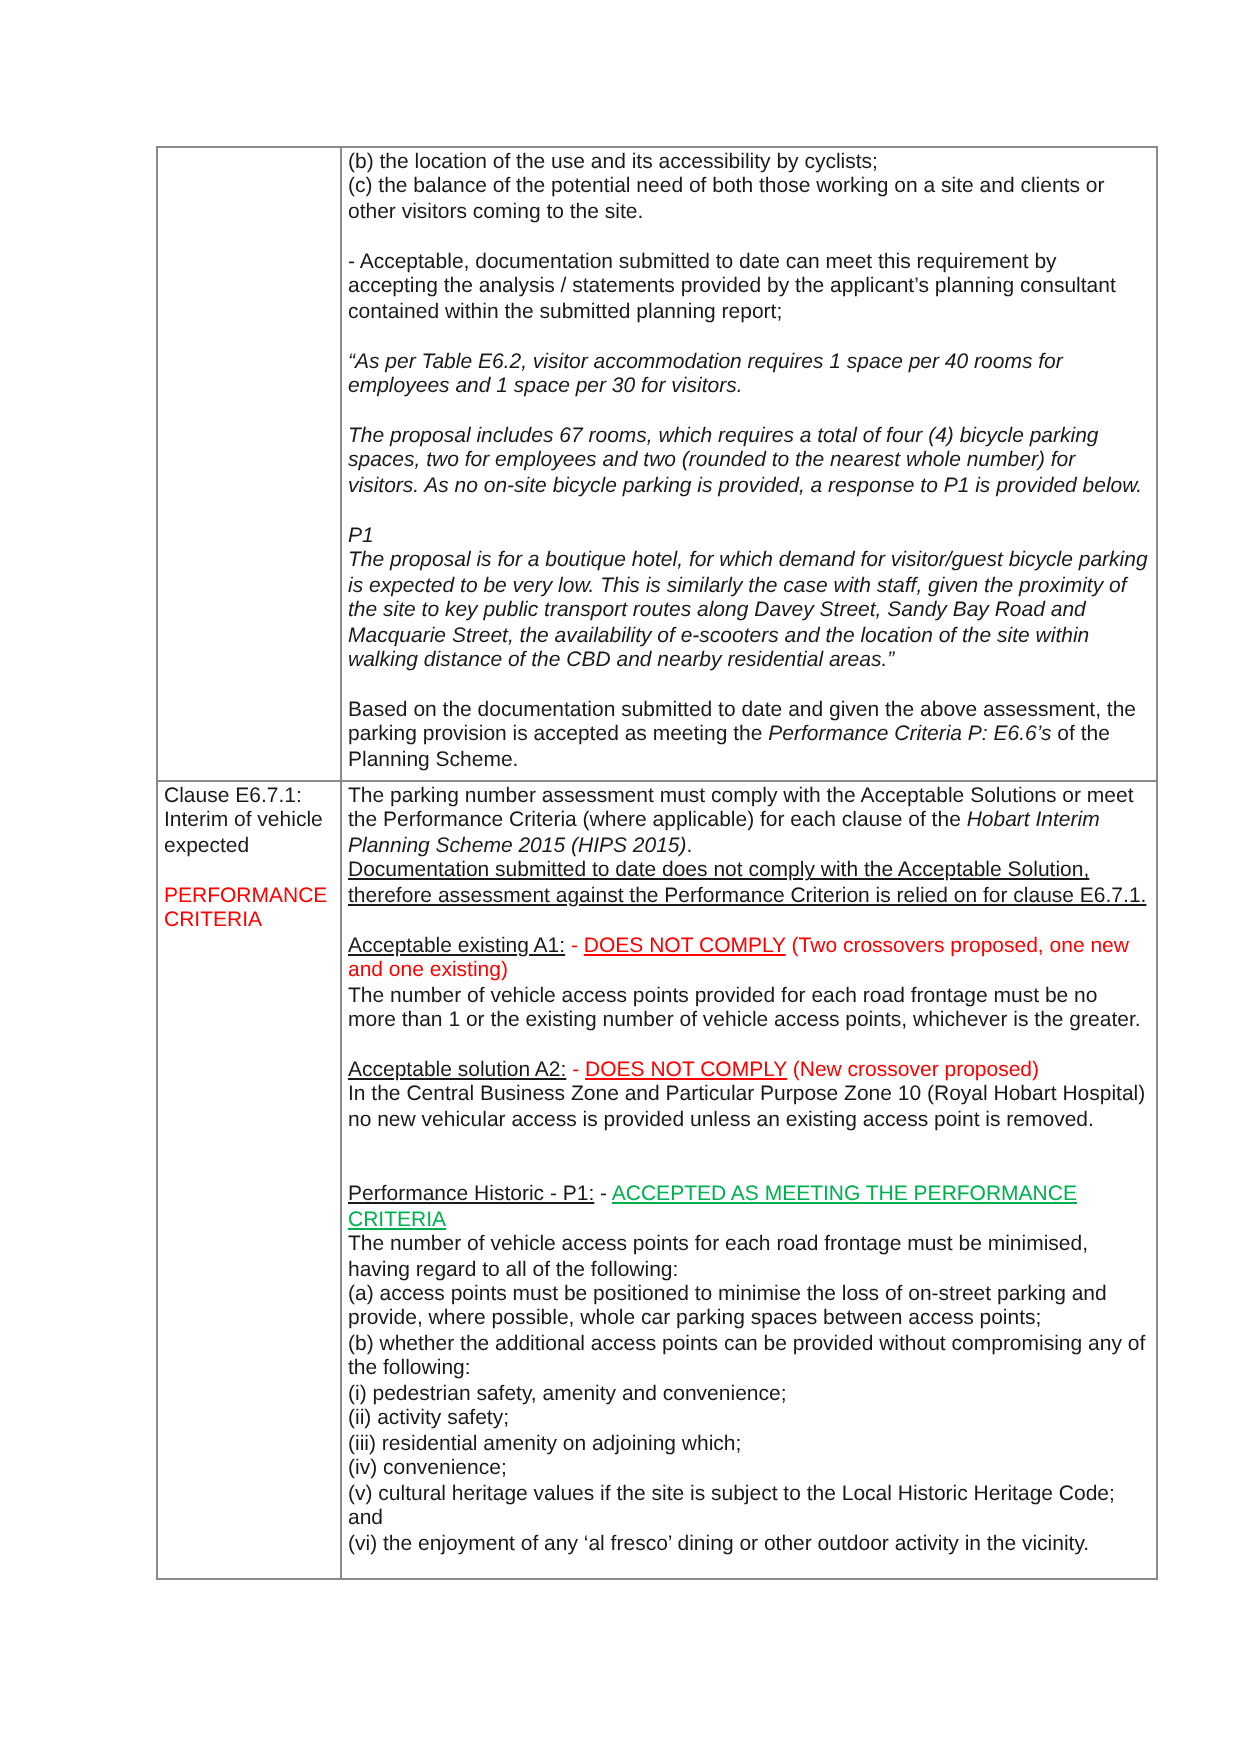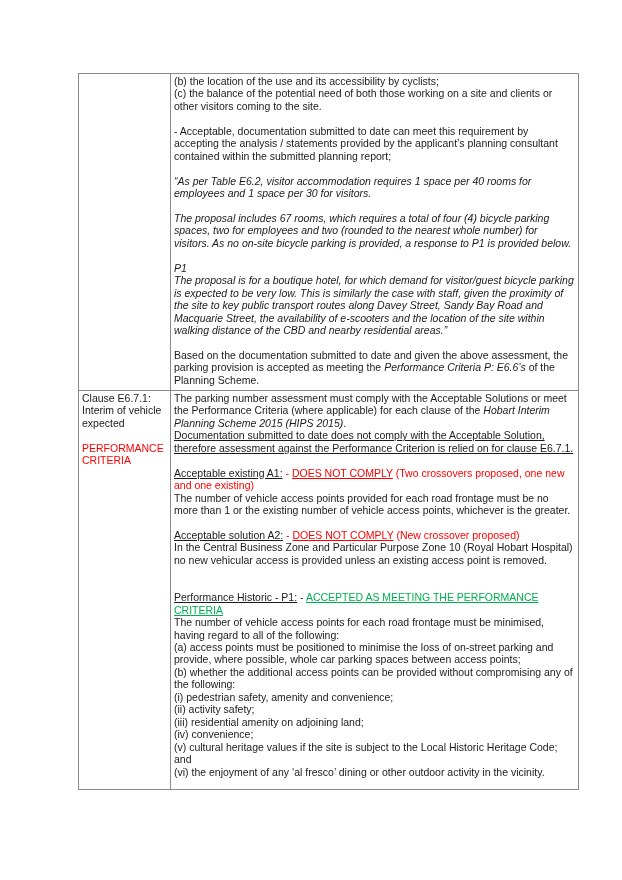--- a/index.html
+++ b/index.html
@@ -83,21 +83,21 @@
         <div class="par"><span class="u">Acceptable solution A2:</span><span class="b red"> - </span><span class="b u red">DOES NOT COMPLY</span><span class="b red"> (New crossover proposed)</span></div>
         <div class="par">In the Central Business Zone and Particular Purpose Zone 10 (Royal Hobart Hospital) no new vehicular access is provided unless an existing access point is removed.</div>
         <div class="par blank"></div>
         <div class="par blank"></div>
         <div class="par"><span class="u">Performance Historic - P1:</span><span> - </span><span class="b u green">ACCEPTED AS MEETING THE PERFORMANCE CRITERIA</span></div>
         <div class="par">The number of vehicle access points for each road frontage must be minimised, having regard to all of the following:</div>
         <div class="par">(a) access points must be positioned to minimise the loss of on-street parking and provide, where possible, whole car parking spaces between access points;</div>
         <div class="par">(b) whether the additional access points can be provided without compromising any of the following:</div>
         <div class="par">(i) pedestrian safety, amenity and convenience;</div>
         <div class="par">(ii) activity safety;</div>
-        <div class="par">(iii) residential amenity on adjoining land;</div>
+        <div class="par">(iii) residential amenity on adjoining which;</div>
         <div class="par">(iv) convenience;</div>
         <div class="par">(v) cultural heritage values if the site is subject to the Local Historic Heritage Code; and</div>
         <div class="par">(vi) the enjoyment of any ‘al fresco’ dining or other outdoor activity in the vicinity.</div>
       </td>
     </tr>
   </tbody>
     </table>
 </div>
 
 </body></html>

